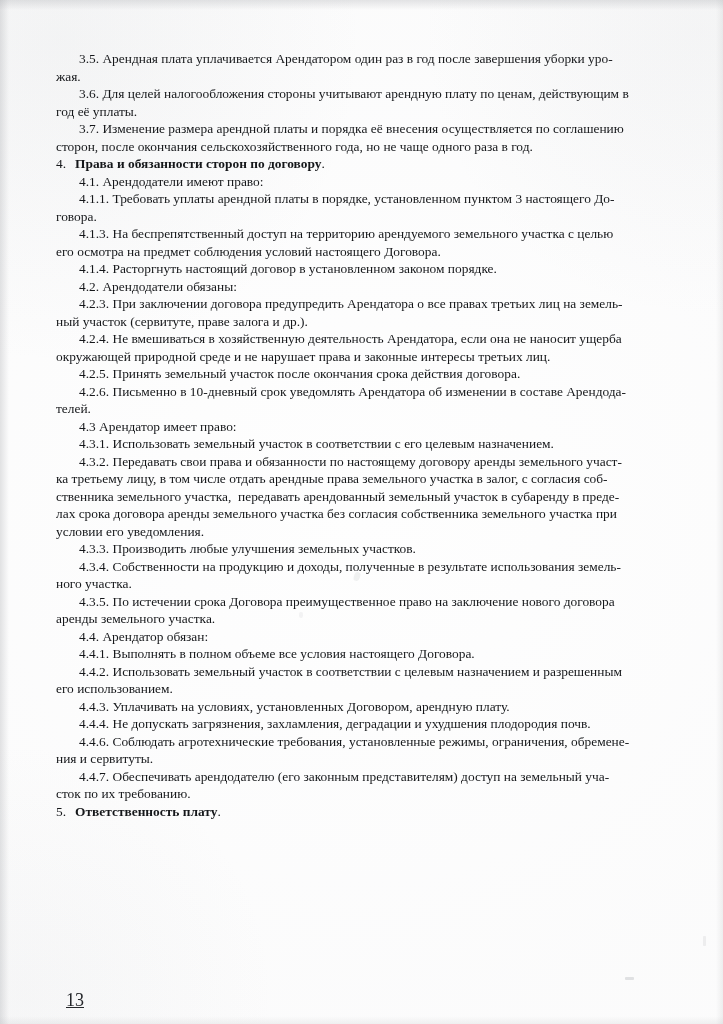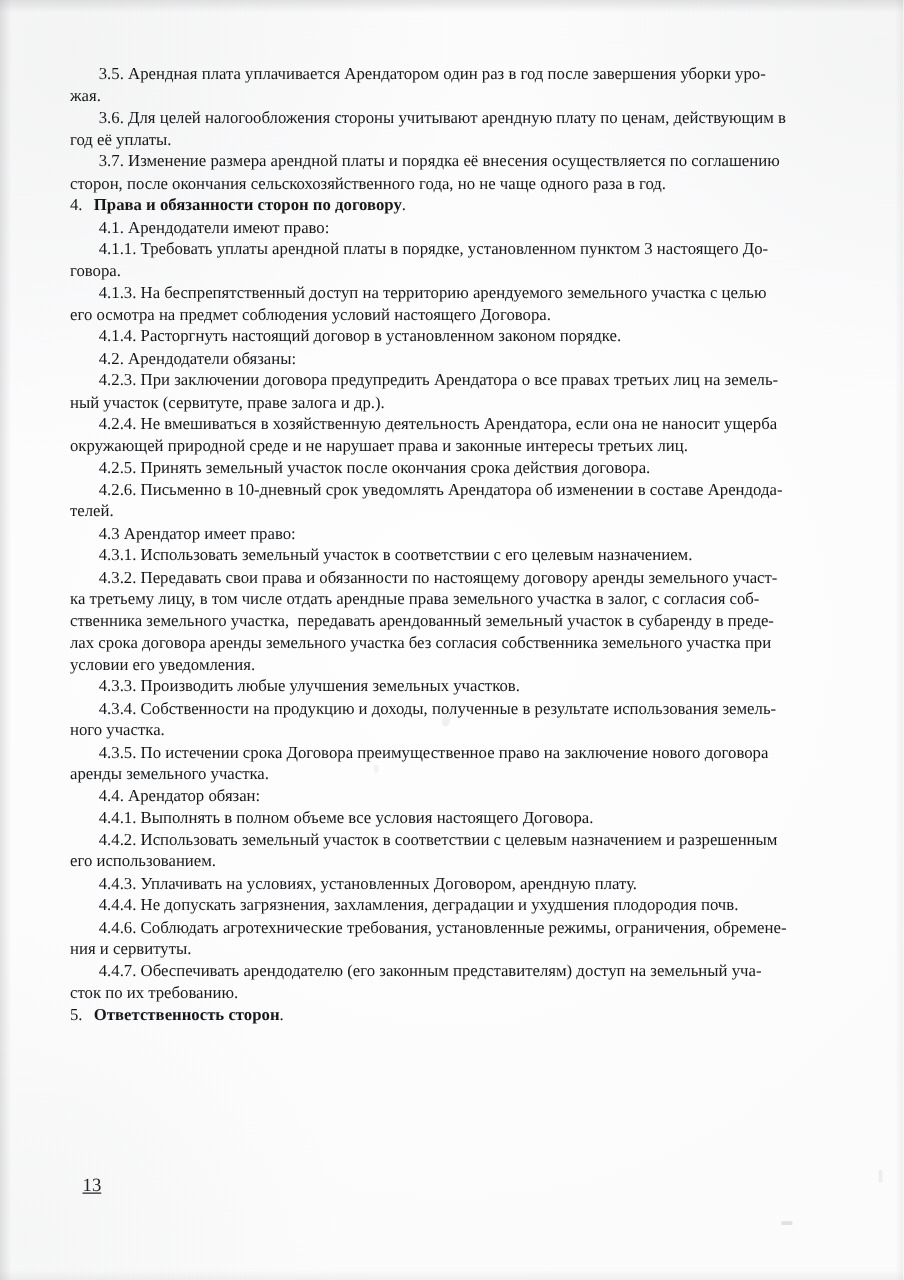--- a/index.html
+++ b/index.html
@@ -67,22 +67,22 @@
     text-indent: 0;
     white-space: nowrap;
   }
   .heading .num { font-weight: 400; }
   .heading .title { font-weight: 700; padding-left: 9px; }
   .heading .tail { font-weight: 400; }
 
   .page-number {
     position: absolute;
     left: 66px;
-    top: 941px;
-    font-size: 15px;
+    top: 990px;
+    font-size: 18px;
     color: #24262a;
     text-decoration: underline;
   }
 
   
   .speck {
     position: absolute;
     background: #b9bcc0;
     pointer-events: none;
     opacity: .55;
@@ -140,21 +140,21 @@
       <p class="para">4.4. Арендатор обязан:</p>
       <p class="para">4.4.1. Выполнять в полном объеме все условия настоящего Договора.</p>
       <p class="para">4.4.2. Использовать земельный участок в соответствии с целевым назначением и разрешенным
 его использованием.</p>
       <p class="para">4.4.3. Уплачивать на условиях, установленных Договором, арендную плату.</p>
       <p class="para">4.4.4. Не допускать загрязнения, захламления, деградации и ухудшения плодородия почв.</p>
       <p class="para">4.4.6. Соблюдать агротехнические требования, установленные режимы, ограничения, обремене-
 ния и сервитуты.</p>
       <p class="para">4.4.7. Обеспечивать арендодателю (его законным представителям) доступ на земельный уча-
 сток по их требованию.</p>
-      <div class="heading"><span class="num">5.</span><span class="title">Ответственность сторон</span><span class="tail">.</span></div>
+      <div class="heading"><span class="num">5.</span><span class="title">Ответственность плату</span><span class="tail">.</span></div>
     </div>
 
   <div class="page-number">13</div>
 
   <div class="speck s1"></div>
   <div class="speck s2"></div>
   <div class="speck s3"></div>
   <div class="speck s4"></div>
 
 </div>

